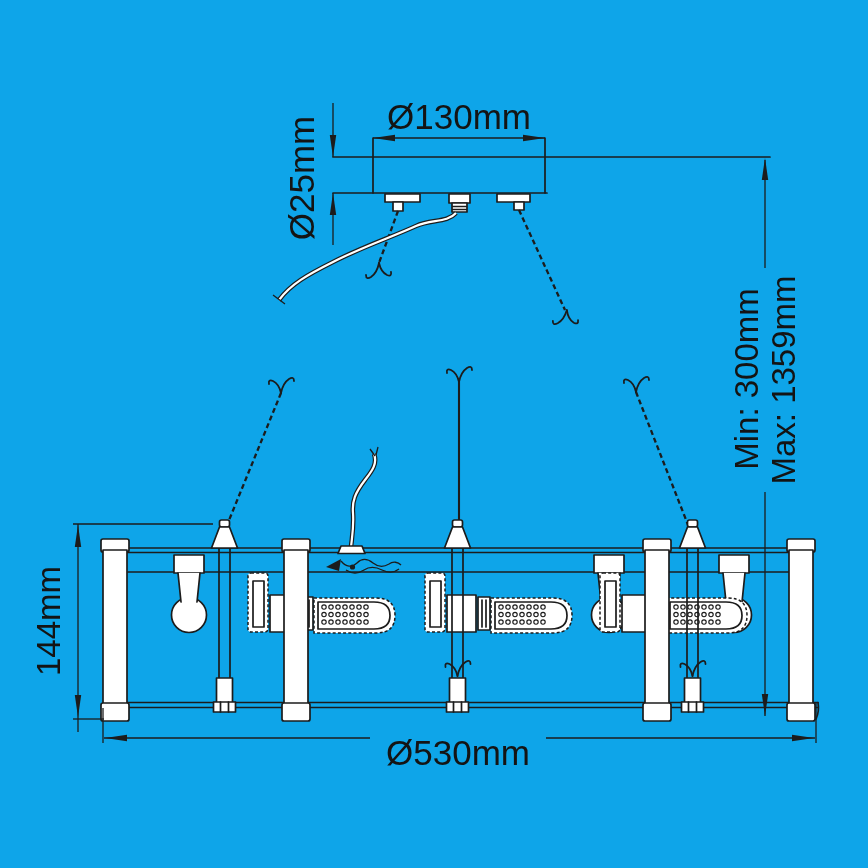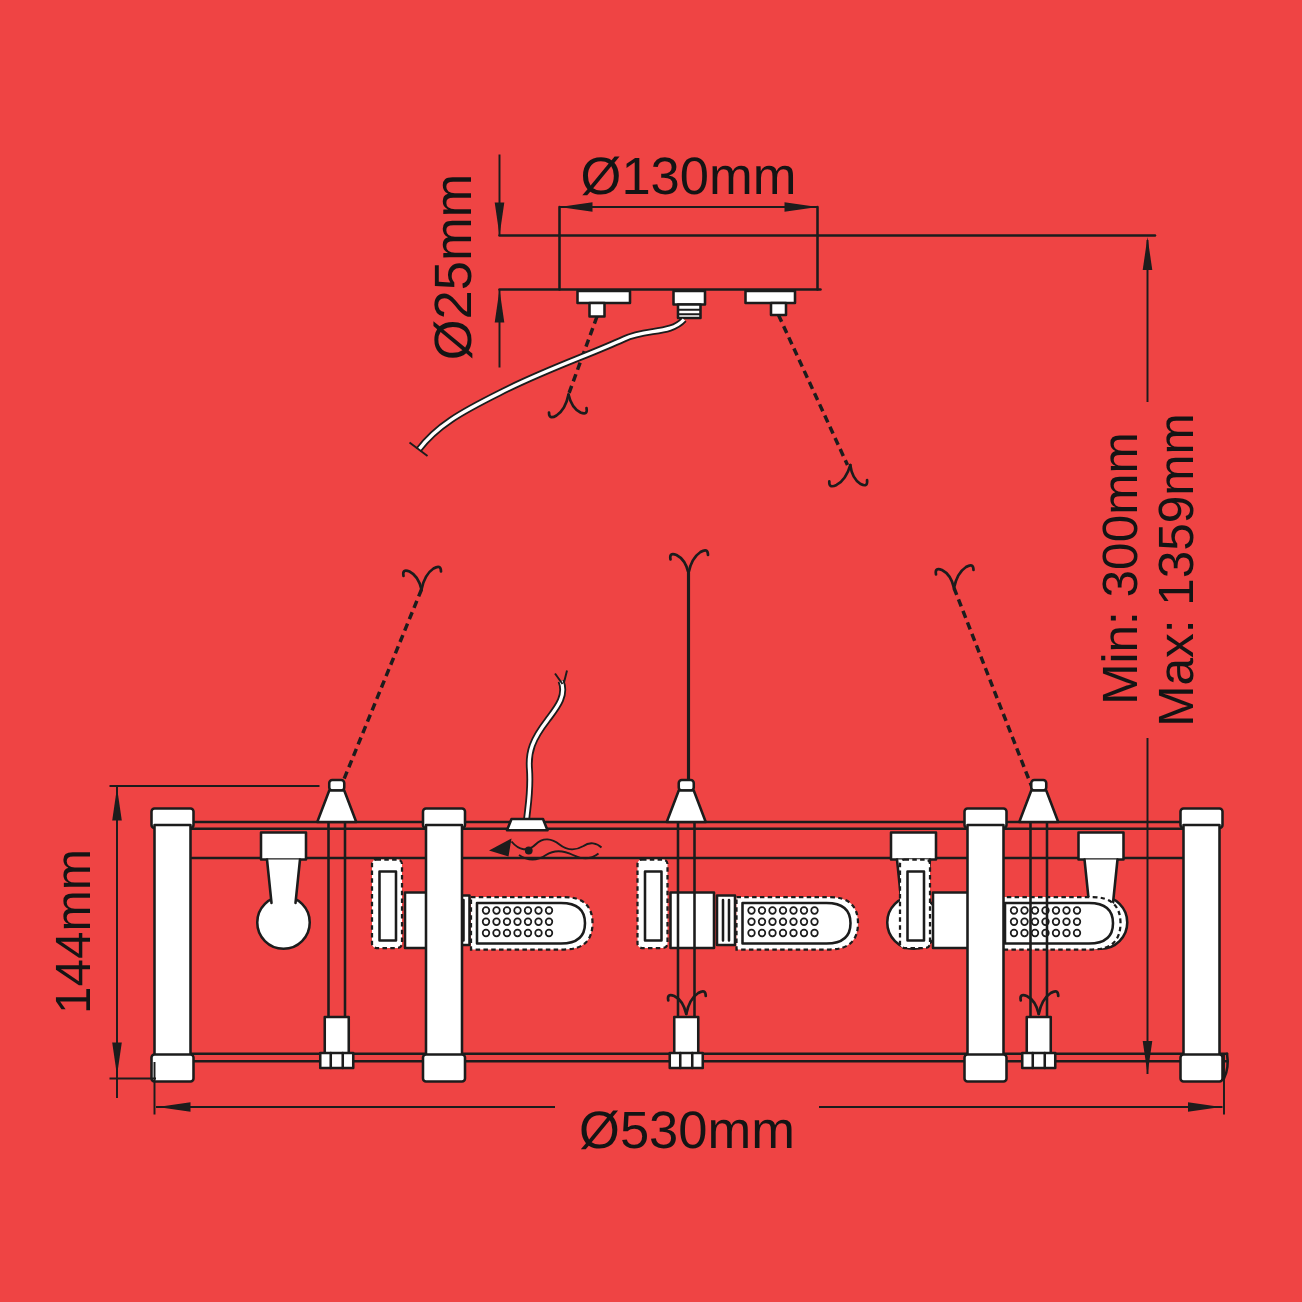--- a/index.html
+++ b/index.html
@@ -1,16 +1,16 @@
 <!DOCTYPE html>
 <html><head>
 <meta charset="utf-8">
 <style>
   html,body{margin:0;padding:0;background:#ffffff;}
-  #canvas{position:relative;width:868px;height:868px;background:#ef4444;overflow:hidden;}
+  #canvas{position:relative;width:868px;height:868px;background:#0ea5e9;overflow:hidden;}
   svg{display:block;}
   .ln   {fill:none;stroke:#1c1c1c;stroke-width:1.7;stroke-linecap:round;stroke-linejoin:round;}
   .thin {fill:none;stroke:#1c1c1c;stroke-width:1.3;stroke-linecap:butt;}
   .wht  {fill:#ffffff;stroke:#1c1c1c;stroke-width:1.7;stroke-linejoin:round;}
   .dash {fill:none;stroke:#1c1c1c;stroke-width:2.3;stroke-dasharray:5 3.2;stroke-linecap:butt;}
   .hdash{fill:#ffffff;stroke:#1c1c1c;stroke-width:1.5;stroke-dasharray:3 2.2;}
   .hk   {fill:none;stroke:#1c1c1c;stroke-width:1.8;stroke-linecap:round;}
   .cordO{fill:none;stroke:#1c1c1c;stroke-width:4.6;stroke-linecap:butt;}
   .cordI{fill:none;stroke:#ffffff;stroke-width:2.2;stroke-linecap:butt;}
   .arr  {fill:#1c1c1c;stroke:none;}

